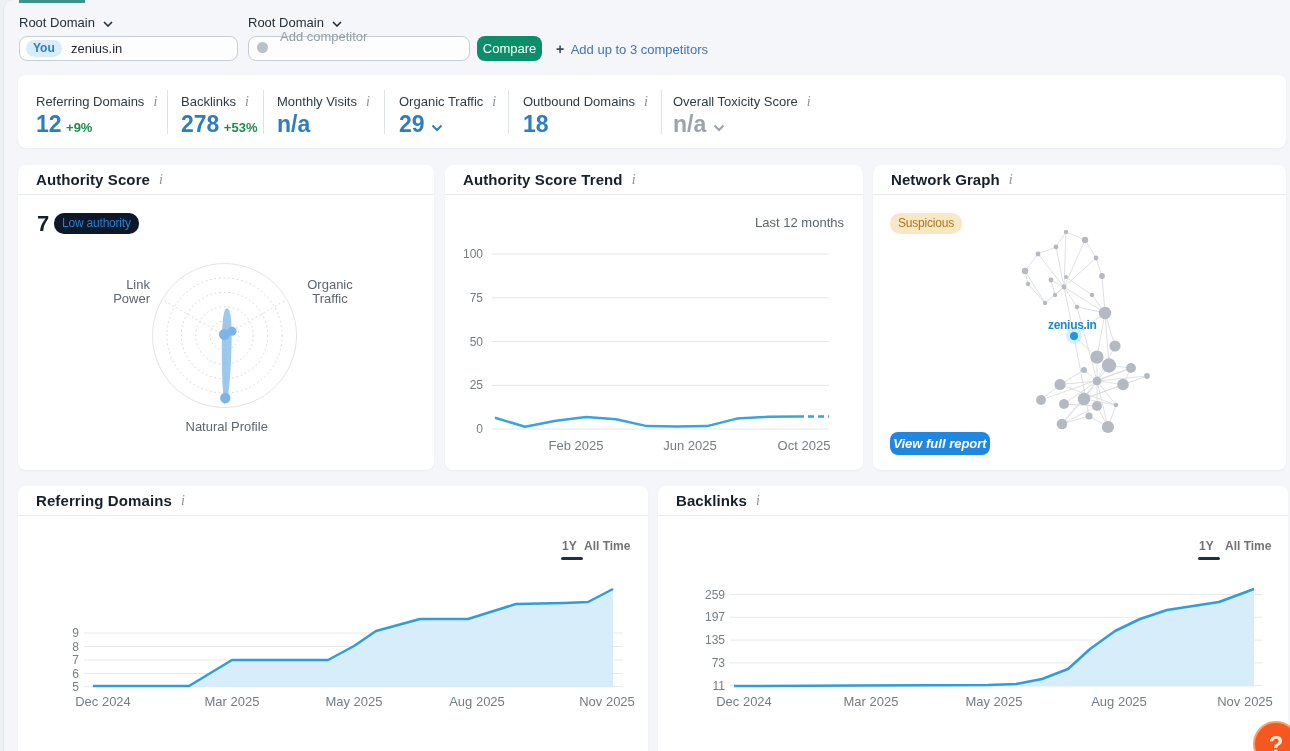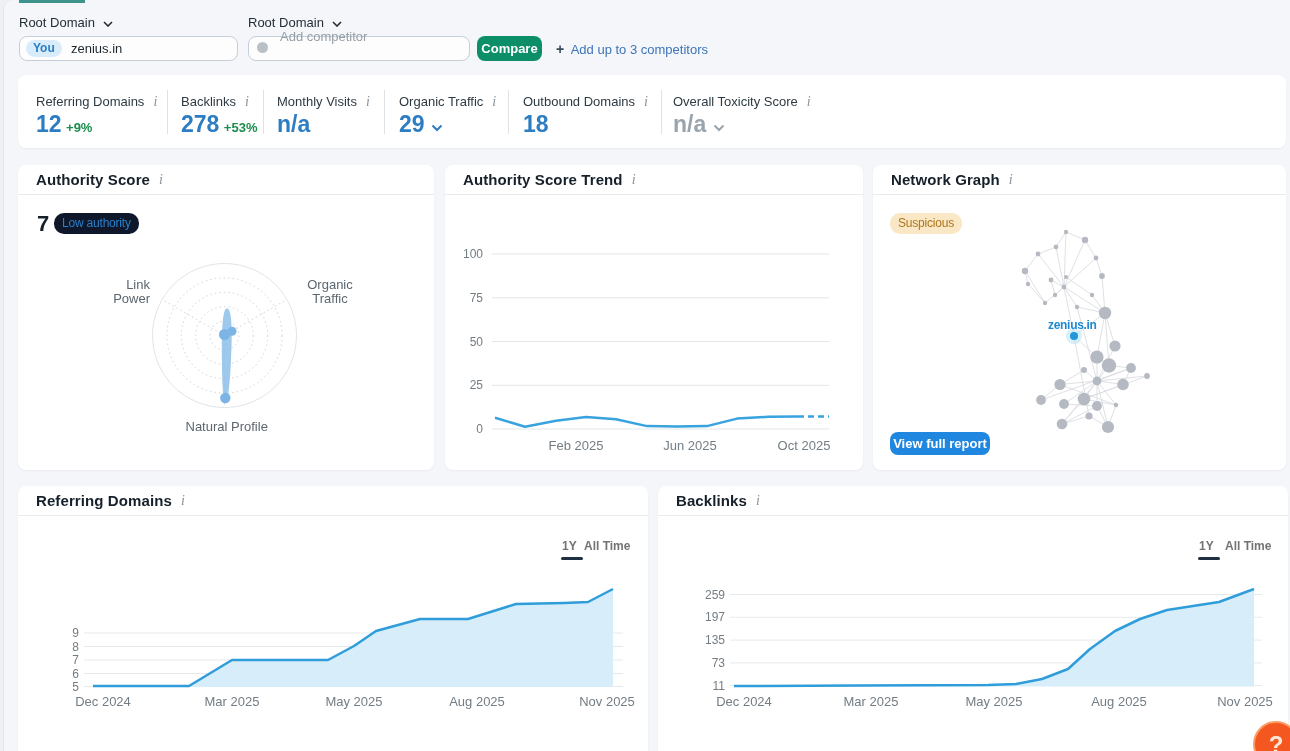--- a/index.html
+++ b/index.html
@@ -42,21 +42,21 @@
 
 <div class="input" style="left:19px; top:36px; width:219px;"></div>
 <div class="pill-you" style="left:26px; top:40px;">You</div>
 <div class="abs" style="left:71px; top:41px; font-size:13px; color:#1c262e;">zenius.in</div>
 
 <div class="input" style="left:248px; top:36px; width:222px;"></div>
 <div class="abs" style="left:257px; top:42px; width:11px; height:11px; border-radius:50%; background:#b9c1c7;"></div>
 <div class="abs" style="left:280px; top:29px; font-size:13px; color:#949ea6;">Add competitor</div>
 
 <div class="abs" style="left:477px; top:36px; width:65px; height:25px; background:#0c8f68; border-radius:8px;
-     color:#fff; font-size:13px; font-weight:bold; text-align:center; line-height:25px;">Compare</div>
+     color:#fff; font-size:13px; font-weight:normal; text-align:center; line-height:25px;">Compare</div>
 
 <div class="abs" style="left:556px; top:41px; font-size:13px; color:#3d74ba;text-align:center;">
   <span style="color:#37495a; font-weight:bold; font-size:14px;">+</span>&nbsp; Add up to 3 competitors
 </div>
 
 <div class="card" style="left:18px; top:75px; width:1268px; height:73px;"></div>
 <div class="abs" style="left:36px; top:92px;">
   <span class="mlabel">Referring Domains</span><span class="info">i</span>
   <div style="margin-top:1px;"><span class="mval">12</span> <span class="pct">+9%</span></div>
 </div>
@@ -120,20 +120,21 @@
       <text x="312" y="108" text-anchor="middle" font-size="13" fill="#5c666e" font-family="Liberation Sans">Traffic</text>
       <text x="208.7" y="236" text-anchor="middle" font-size="13" fill="#5c666e" font-family="Liberation Sans">Natural Profile</text>
     </svg>
 </div>
 
 <div class="card" style="left:445px; top:165px; width:418px; height:305px;">
   <div class="card-h">
       <span class="card-title">Authority Score Trend</span>
       <span class="info">i</span>
     </div>
+  <div class="abs" style="left:0; top:50px; width:399px; text-align:right; font-size:13px; color:#5c666e;">Last 12 months</div>
   <svg class="abs" style="left:0; top:0;" width="418" height="305" id="trend">
       <line x1="47" y1="89" x2="384" y2="89" stroke="#e2e5e9" stroke-width="1"></line>
       <text x="38" y="93" text-anchor="end" font-size="12" fill="#737d84" font-family="Liberation Sans">100</text>
       <line x1="47" y1="132.8" x2="384" y2="132.8" stroke="#e2e5e9" stroke-width="1"></line>
       <text x="38" y="136.8" text-anchor="end" font-size="12" fill="#737d84" font-family="Liberation Sans">75</text>
       <line x1="47" y1="176.5" x2="384" y2="176.5" stroke="#e2e5e9" stroke-width="1"></line>
       <text x="38" y="180.5" text-anchor="end" font-size="12" fill="#737d84" font-family="Liberation Sans">50</text>
       <line x1="47" y1="220.3" x2="384" y2="220.3" stroke="#e2e5e9" stroke-width="1"></line>
       <text x="38" y="224.3" text-anchor="end" font-size="12" fill="#737d84" font-family="Liberation Sans">25</text>
       <line x1="47" y1="264" x2="384" y2="264" stroke="#e2e5e9" stroke-width="1"></line>
@@ -247,21 +248,21 @@
       <circle cx="224" cy="241" r="4.9" fill="#b5b9c2"></circle>
       <circle cx="243" cy="240" r="2.3" fill="#b5b9c2"></circle>
       <circle cx="216" cy="251" r="3.6" fill="#b5b9c2"></circle>
       <circle cx="189" cy="259" r="5.3" fill="#b5b9c2"></circle>
       <circle cx="235" cy="262" r="6.1" fill="#b5b9c2"></circle>
       <circle cx="201" cy="171" r="8" fill="#9ed6f7" fill-opacity="0.4"></circle>
       <circle cx="201" cy="171" r="4" fill="#2196d9"></circle>
     </svg>
   <div class="abs" style="left:175px; top:153px; font-size:12px; letter-spacing:-0.3px; font-weight:bold; color:#1e88d5;">zenius.in</div>
   <div class="abs" style="left:17px; top:267px; width:100px; height:23px; background:#1f87e0; border-radius:8px;
-       color:#fff; font-size:13px; font-weight:bold; text-align:center; line-height:23px;">View full report</div>
+       color:#fff; font-size:13px; font-weight:bold; text-align:center; line-height:23px;font-style:italic;">View full report</div>
 </div>
 
 <div class="card" style="left:18px; top:486px; width:630px; height:290px;">
   <div class="card-h">
       <span class="card-title">Referring Domains</span>
       <span class="info">i</span>
     </div>
   <div class="abs tab1y" style="left:544px; top:53px;">1Y</div>
   <div class="abs" style="left:543px; top:71px; width:22px; height:3px; background:#1f3042; border-radius:2px;"></div>
   <div class="abs tab1y" style="left:566px; top:53px;">All Time</div>

